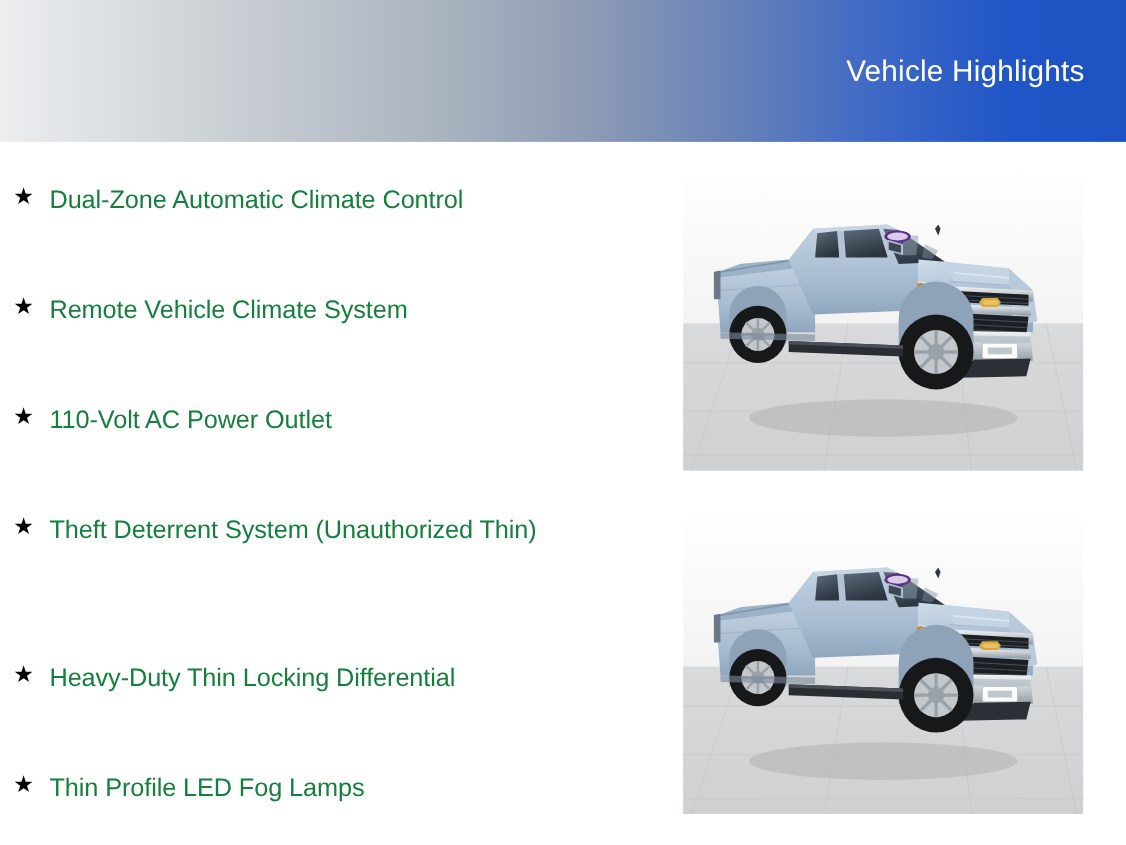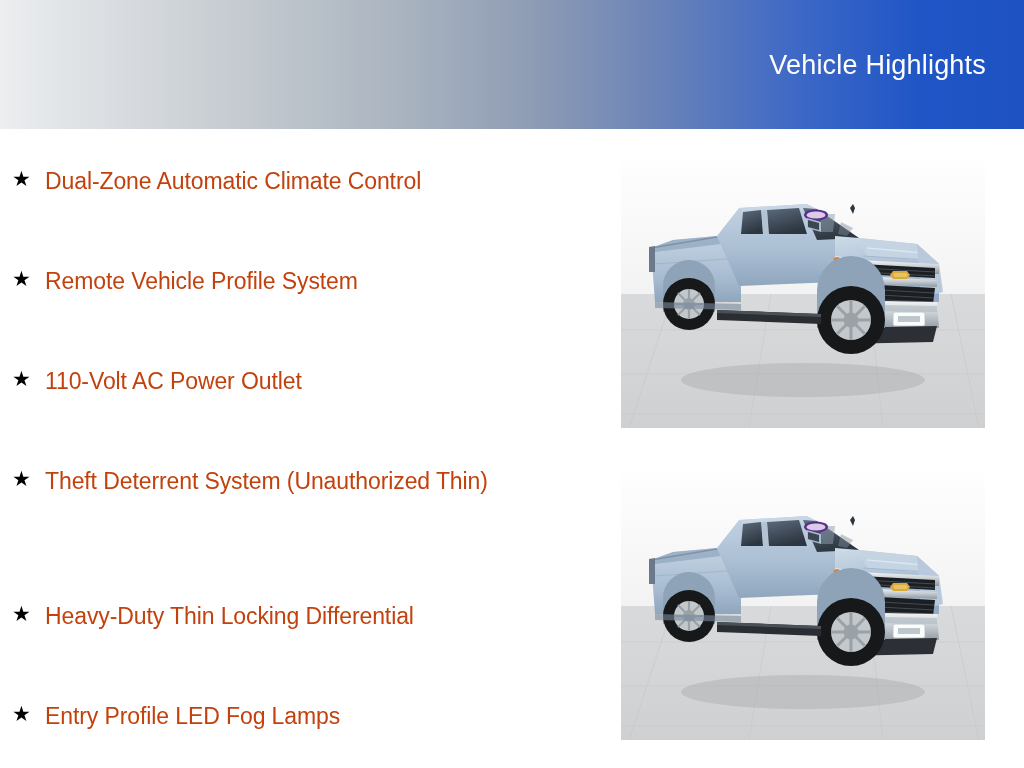--- a/index.html
+++ b/index.html
@@ -132,21 +132,21 @@
     font-size: 21px;
     line-height: 30px;
     color: #000000;
     text-align: left;
   }
 
   .bullet-text {
     flex: 1 1 auto;
     font-size: 23px;
     line-height: 34px;
-    color: #c2410c;
+    color: #15803d;
     letter-spacing: -0.1px;
   }
 
   
   .photo {
     position: absolute;
     left: 621px;
     width: 364px;
     height: 276px;
     background: #ffffff;
@@ -171,41 +171,41 @@
 
   <div class="bullets">
 
     <div class="bullet-row" style="top:12px;">
       <span class="bullet-star">★</span>
       <span class="bullet-text">Dual-Zone Automatic Climate Control</span>
     </div>
 
     <div class="bullet-row" style="top:112px;">
       <span class="bullet-star">★</span>
-      <span class="bullet-text">Remote Vehicle Profile System</span>
+      <span class="bullet-text">Remote Vehicle Climate System</span>
     </div>
 
     <div class="bullet-row" style="top:212px;">
       <span class="bullet-star">★</span>
       <span class="bullet-text">110-Volt AC Power Outlet</span>
     </div>
 
     <div class="bullet-row" style="top:312px; width:545px;">
       <span class="bullet-star">★</span>
       <span class="bullet-text">Theft Deterrent System (Unauthorized Thin)</span>
     </div>
 
     <div class="bullet-row" style="top:447px;">
       <span class="bullet-star">★</span>
       <span class="bullet-text">Heavy-Duty Thin Locking Differential</span>
     </div>
 
     <div class="bullet-row" style="top:547px;">
       <span class="bullet-star">★</span>
-      <span class="bullet-text">Entry Profile LED Fog Lamps</span>
+      <span class="bullet-text">Thin Profile LED Fog Lamps</span>
     </div>
   </div>
 
   <div class="photo photo-1">
     <svg viewBox="0 0 364 276" preserveAspectRatio="none">
       <defs>
         <linearGradient id="bg1" x1="0" y1="0" x2="0" y2="1">
           <stop offset="0%" stop-color="#ffffff"></stop>
           <stop offset="55%" stop-color="#f2f2f3"></stop>
           <stop offset="100%" stop-color="#dcdddd"></stop>

